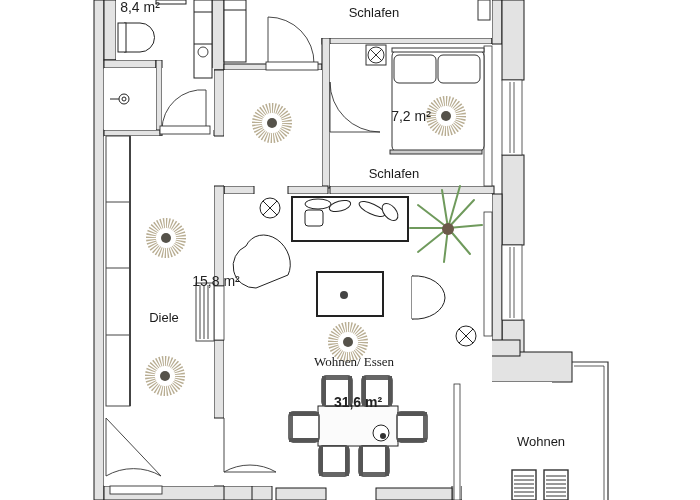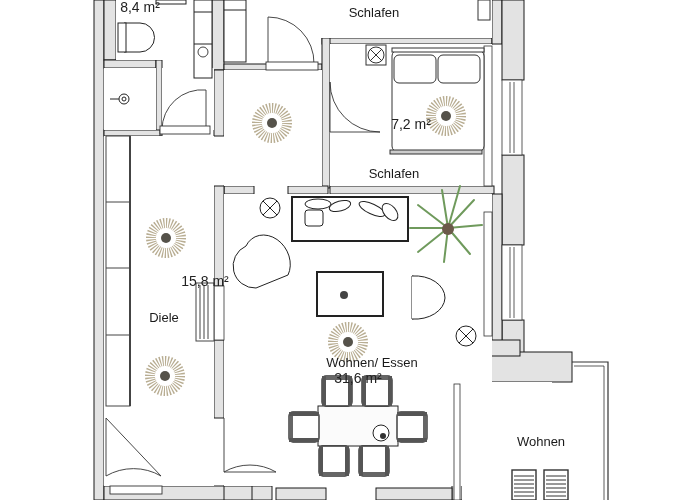--- a/index.html
+++ b/index.html
@@ -241,20 +241,20 @@
 
   <g>
     <use href="#lounger" x="512" y="470"></use>
     <use href="#lounger" x="544" y="470"></use>
   </g>
 </svg>
 
 
 <div class="lbl area" style="left:140px;top:7px;">8,4 m²</div>
 <div class="lbl room" style="left:374px;top:12px;">Schlafen</div>
-<div class="lbl area" style="left:411px;top:116px;margin-top:8px;">7,2 m²</div>
+<div class="lbl area" style="left:411px;top:116px;">7,2 m²</div>
 <div class="lbl room" style="left:394px;top:173px;">Schlafen</div>
 <div class="lbl room" style="left:164px;top:317px;">Diele</div>
-<div class="lbl area" style="left:205px;top:281px;">15,8 m²</div>
-<div class="lbl room" style="left:372px;top:362px;">Wohnen/ Essen</div>
-<div class="lbl area" style="left:358px;top:378px;">31,6 m²</div>
+<div class="lbl area" style="left:216px;top:281px;">15,8 m²</div>
+<div class="lbl room" style="left:354px;top:362px;font-family:Liberation Serif, serif;">Wohnen/ Essen</div>
+<div class="lbl area" style="left:358px;top:402px;font-weight:bold;">31,6 m²</div>
 <div class="lbl room" style="left:541px;top:441px;">Wohnen</div>
 </div>
 
 </body></html>

